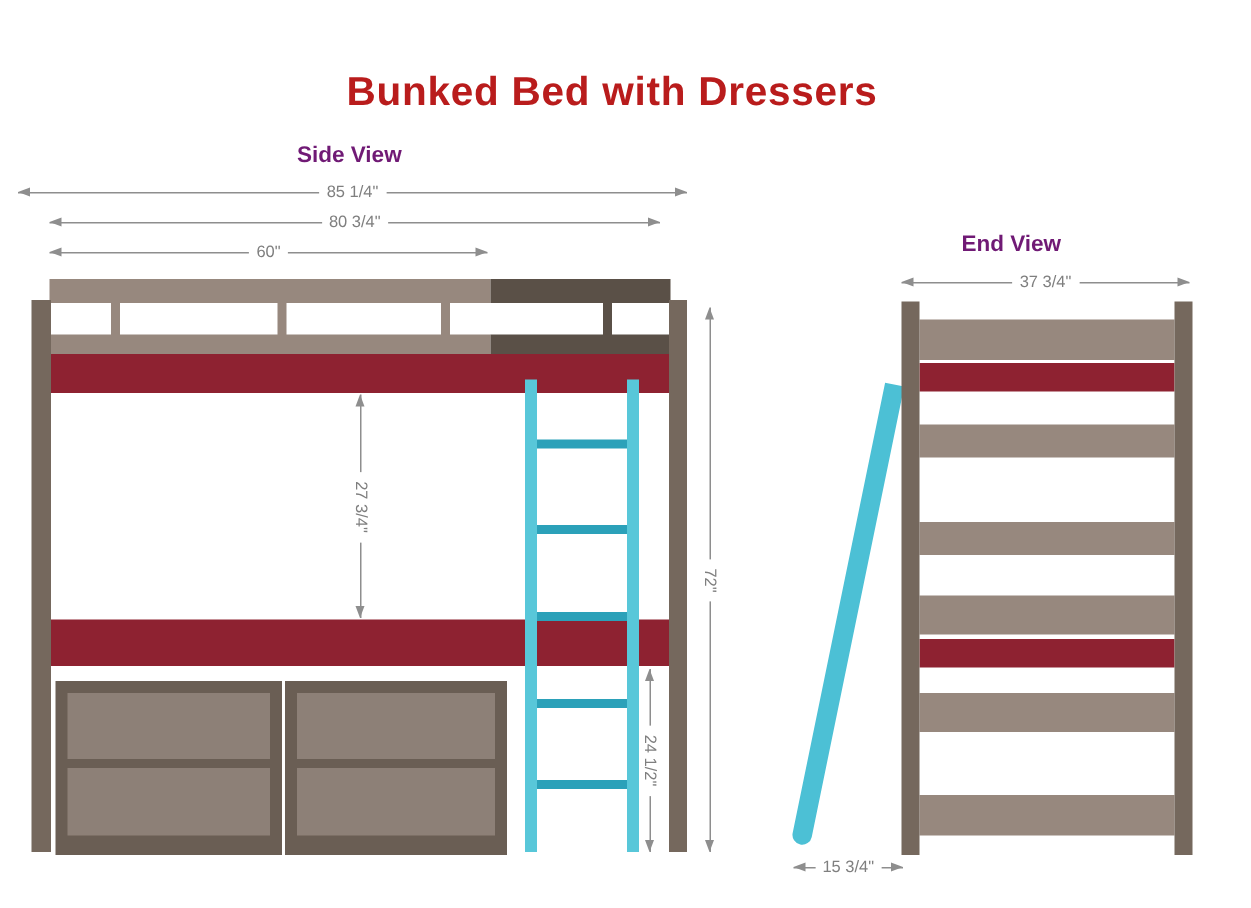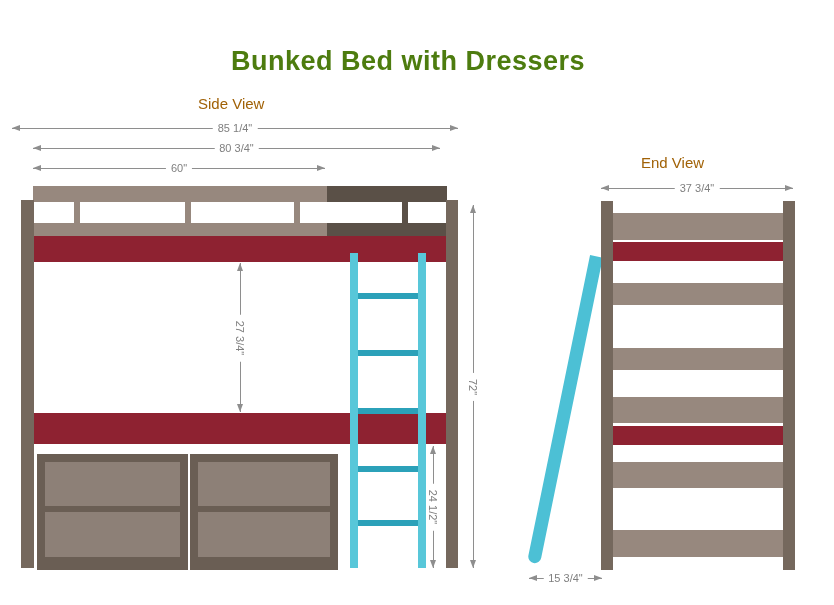--- a/index.html
+++ b/index.html
@@ -22,27 +22,27 @@
   .drawer  { background: #8d8077; position: absolute; }
   .railteal{ background: #58c7d9; z-index: 3; }
   .rungteal{ background: #2ba1b9; z-index: 3; }
 
   
   .title {
     position: absolute;
     top: 46px; left: 408px;
     transform: translateX(-50%);
     font-size: 27px; font-weight: bold;
-    color: #4d7c0f; white-space: nowrap;
+    color: #b91c1c; white-space: nowrap;
     letter-spacing: 0.5px;
   }
   .view-label {
     position: absolute;
-    font-size: 15px; font-weight: normal;
-    color: #a16207; white-space: nowrap; text-align: right;
+    font-size: 15px; font-weight: bold;
+    color: #701a75; white-space: nowrap; text-align: right;
   }
 
   
   .dim-h, .dim-v { position: absolute; z-index: 5; }
   .dim-h { height: 0; border-top: 1px solid #8e8e8e; }
   .dim-v { width: 0; border-left: 1px solid #8e8e8e; }
   .dim-h .lbl {
     position: absolute; left: 50%; top: -1px;
     transform: translate(-50%, -50%);
     background: #fff; padding: 0 5px;

